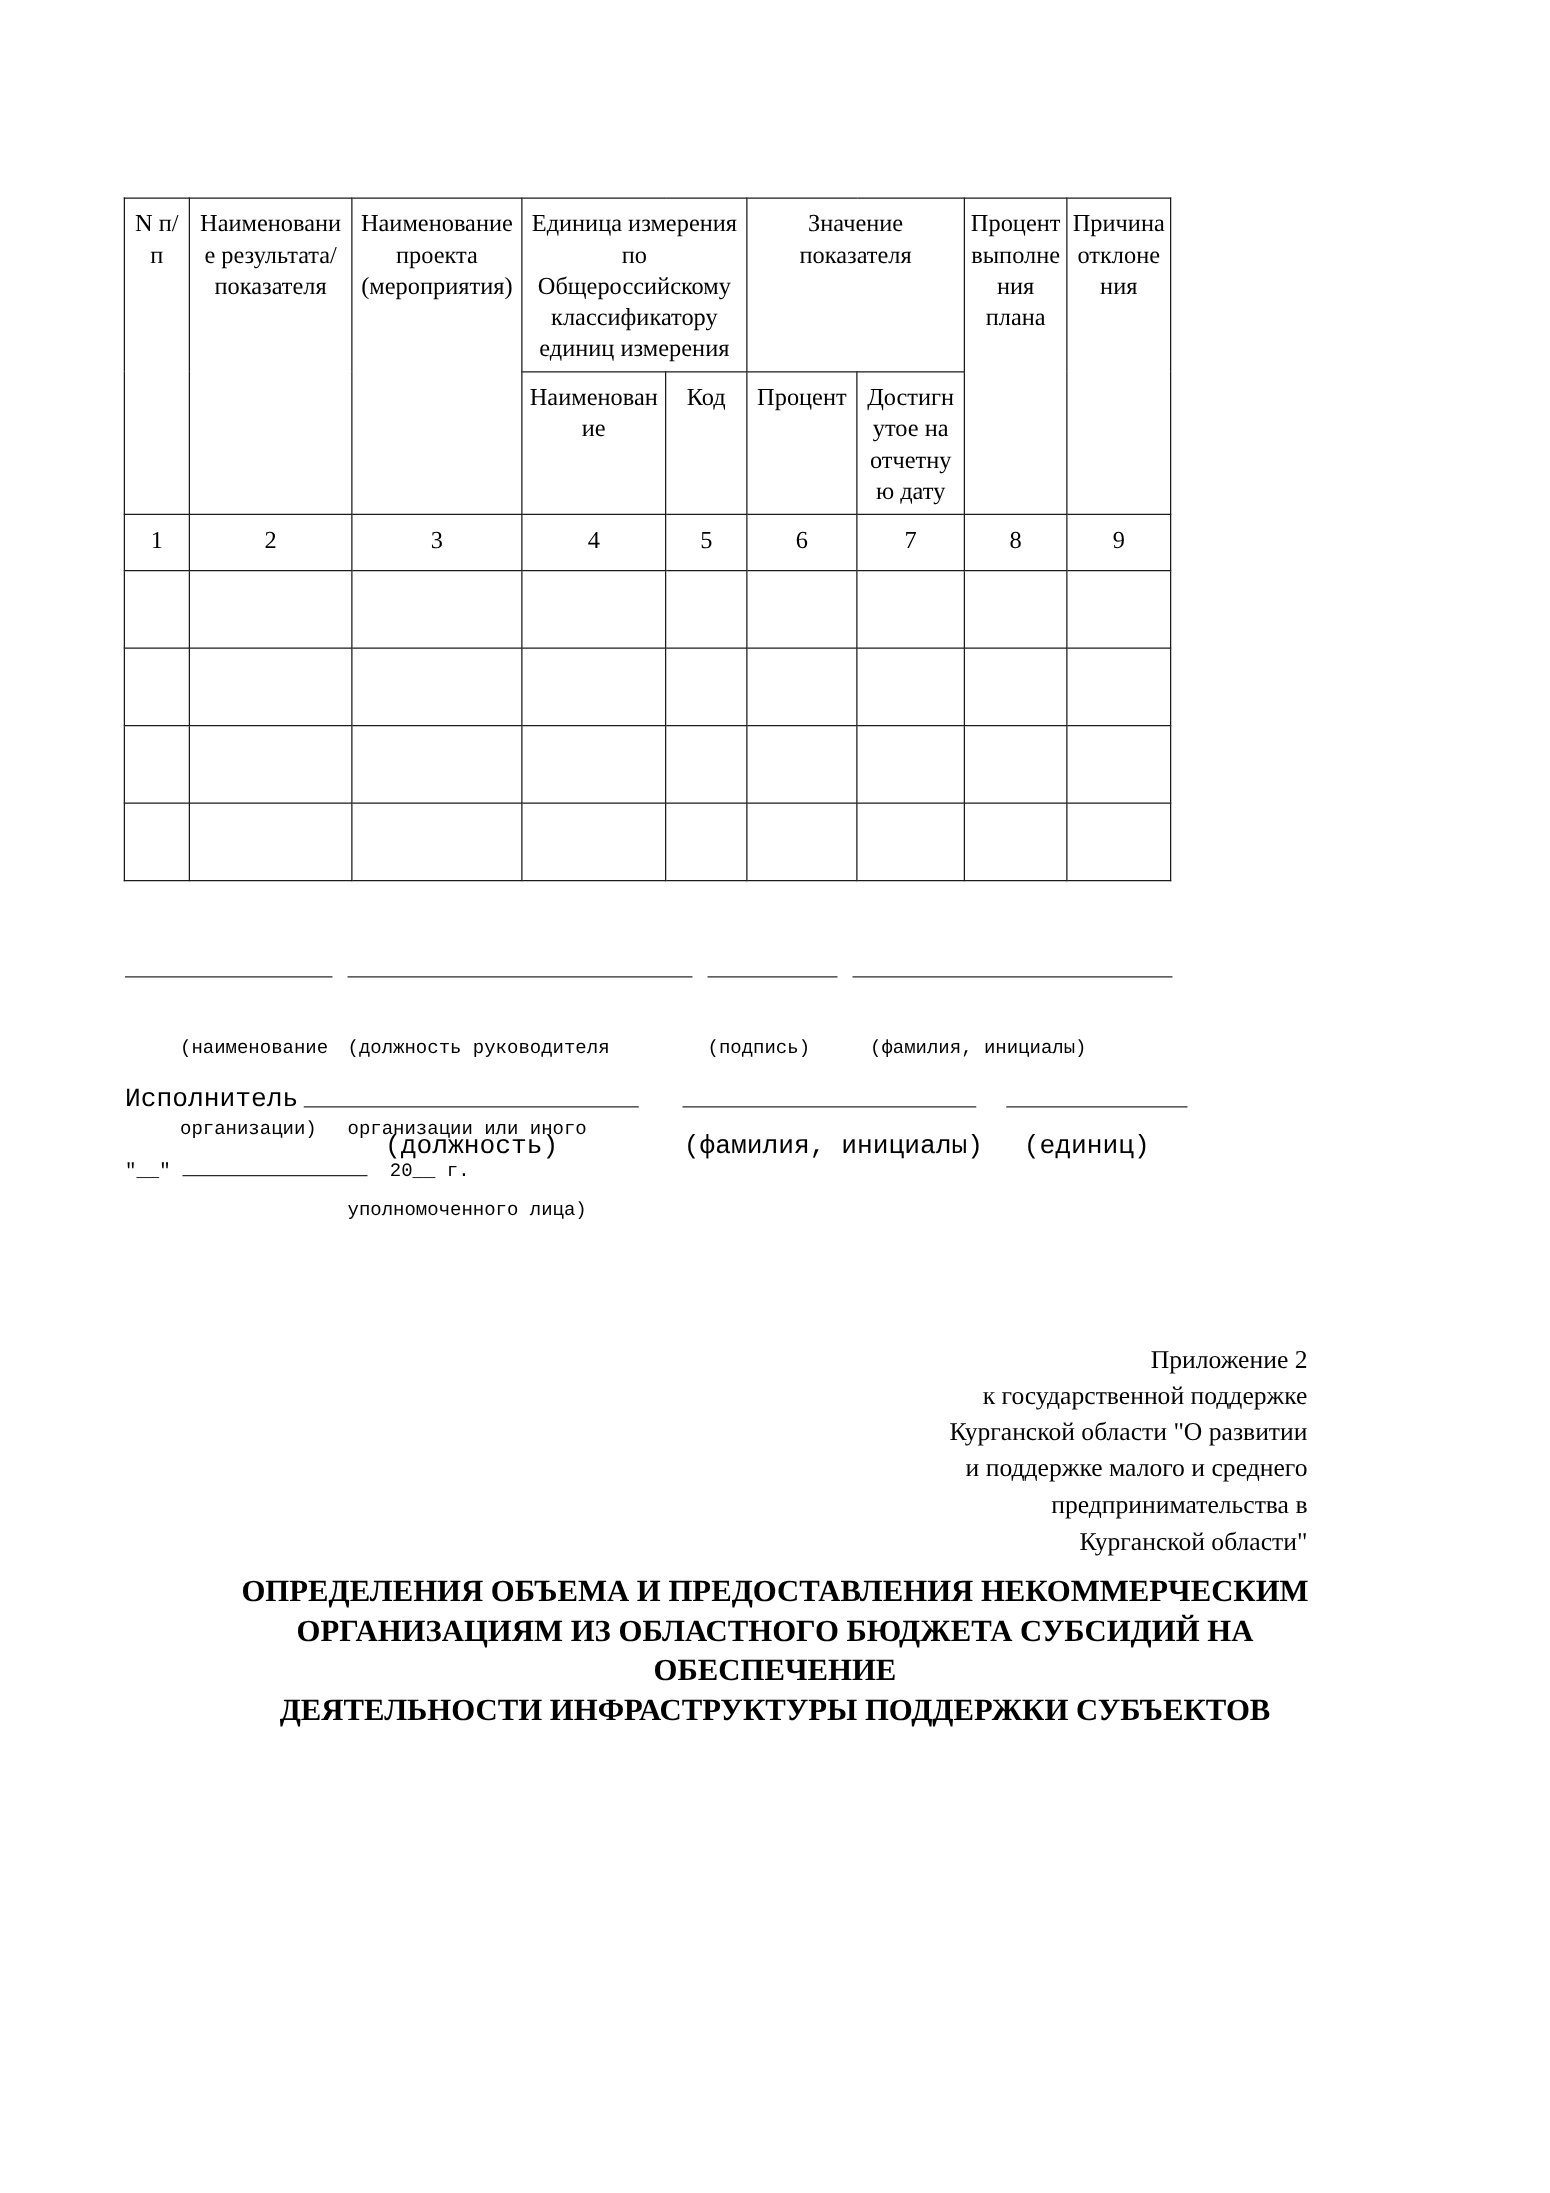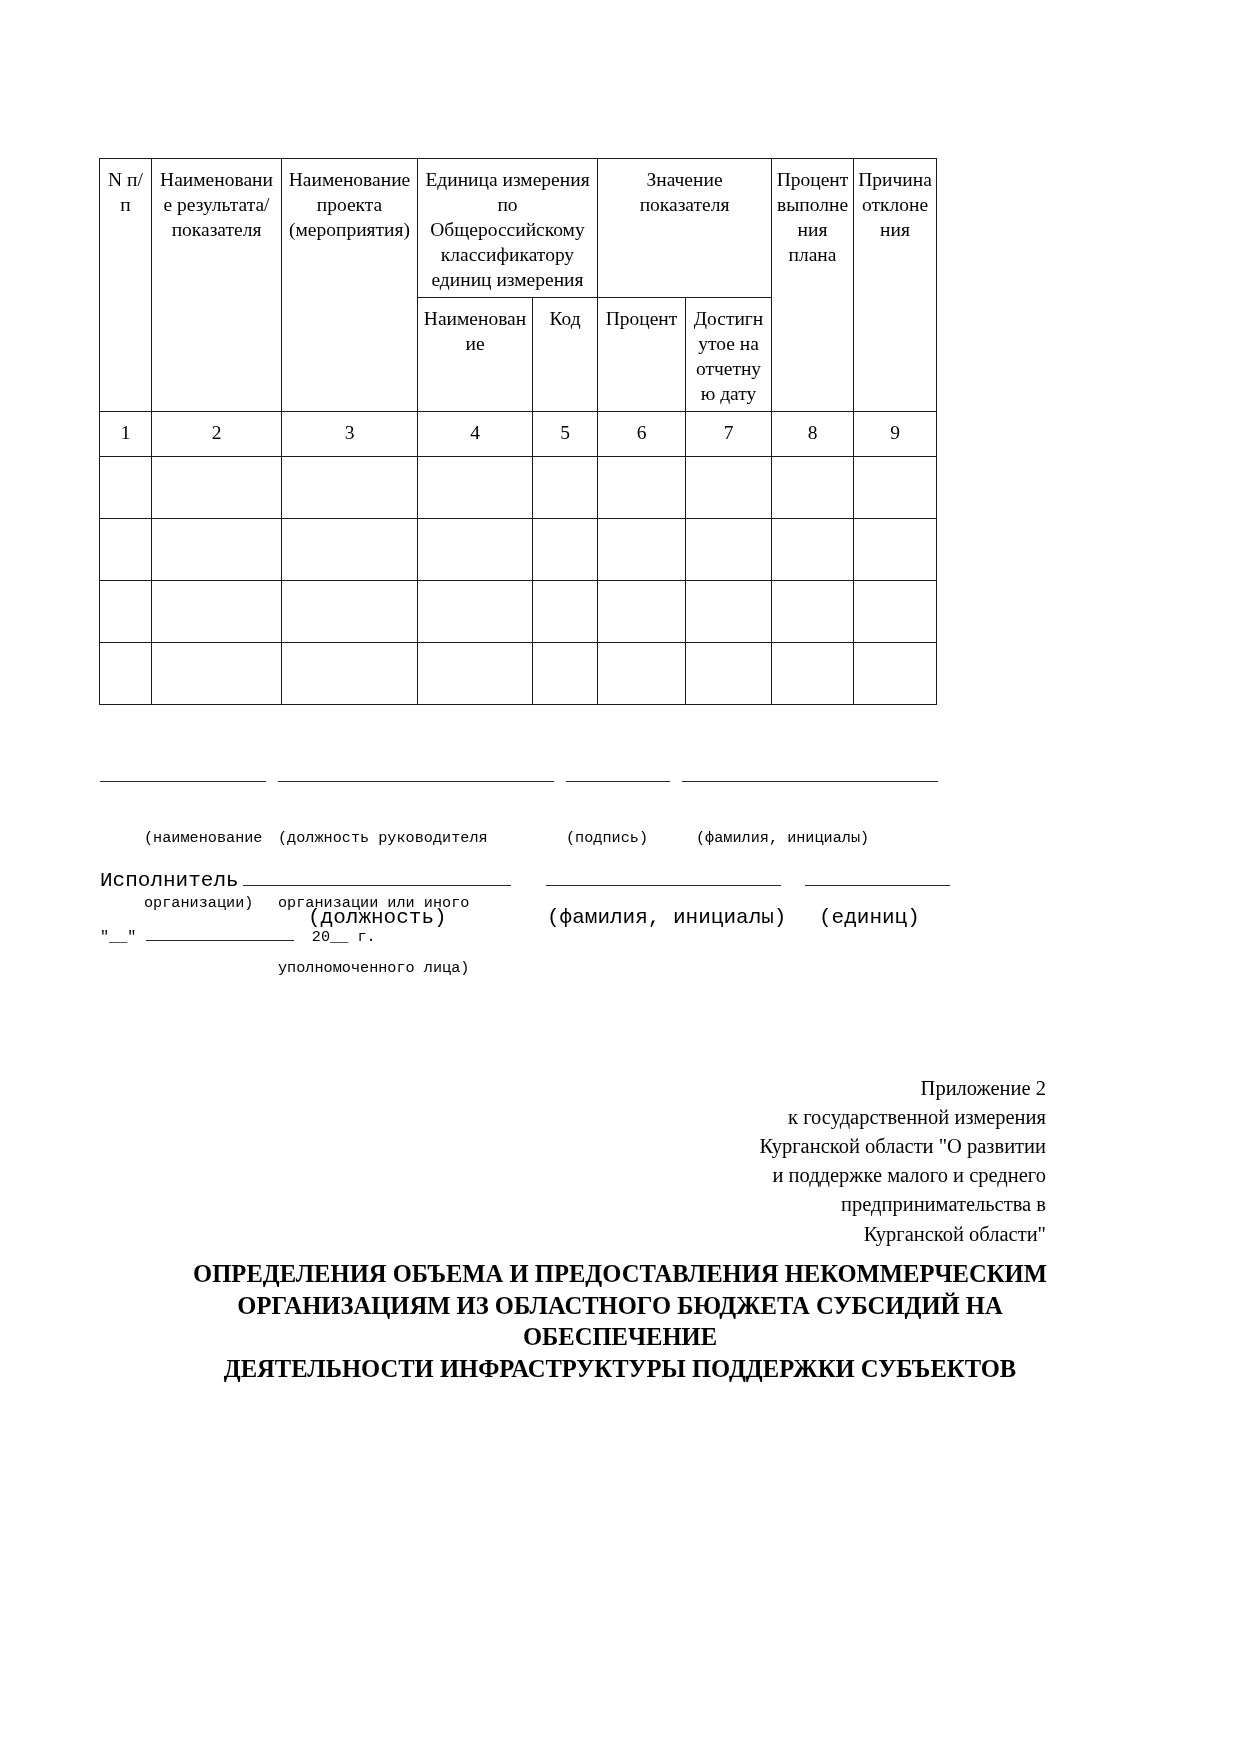--- a/index.html
+++ b/index.html
@@ -288,21 +288,21 @@
       <div class="cap" style="left:208px;">(должность)</div>
       <div class="cap" style="left:447px;">(фамилия, инициалы)</div>
       <div class="cap" style="left:719px;">(единиц)</div>
     </div>
   </div>
 
   <div class="date-line"><span>"__"</span> <span class="blank-u" style="width:148px; height:15px;"></span>  <span>20__</span> <span>г.</span></div>
 
   <div class="appendix">
     <div>Приложение 2</div>
-    <div>к государственной измерения</div>
+    <div>к государственной поддержке</div>
     <div>Курганской области "О развитии</div>
     <div>и поддержке малого и среднего</div>
     <div>предпринимательства в</div>
     <div>Курганской области"</div>
   </div>
 
   <div class="doc-title">
     <div>ОПРЕДЕЛЕНИЯ ОБЪЕМА И ПРЕДОСТАВЛЕНИЯ НЕКОММЕРЧЕСКИМ</div>
     <div>ОРГАНИЗАЦИЯМ ИЗ ОБЛАСТНОГО БЮДЖЕТА СУБСИДИЙ НА</div>
     <div>ОБЕСПЕЧЕНИЕ</div>

